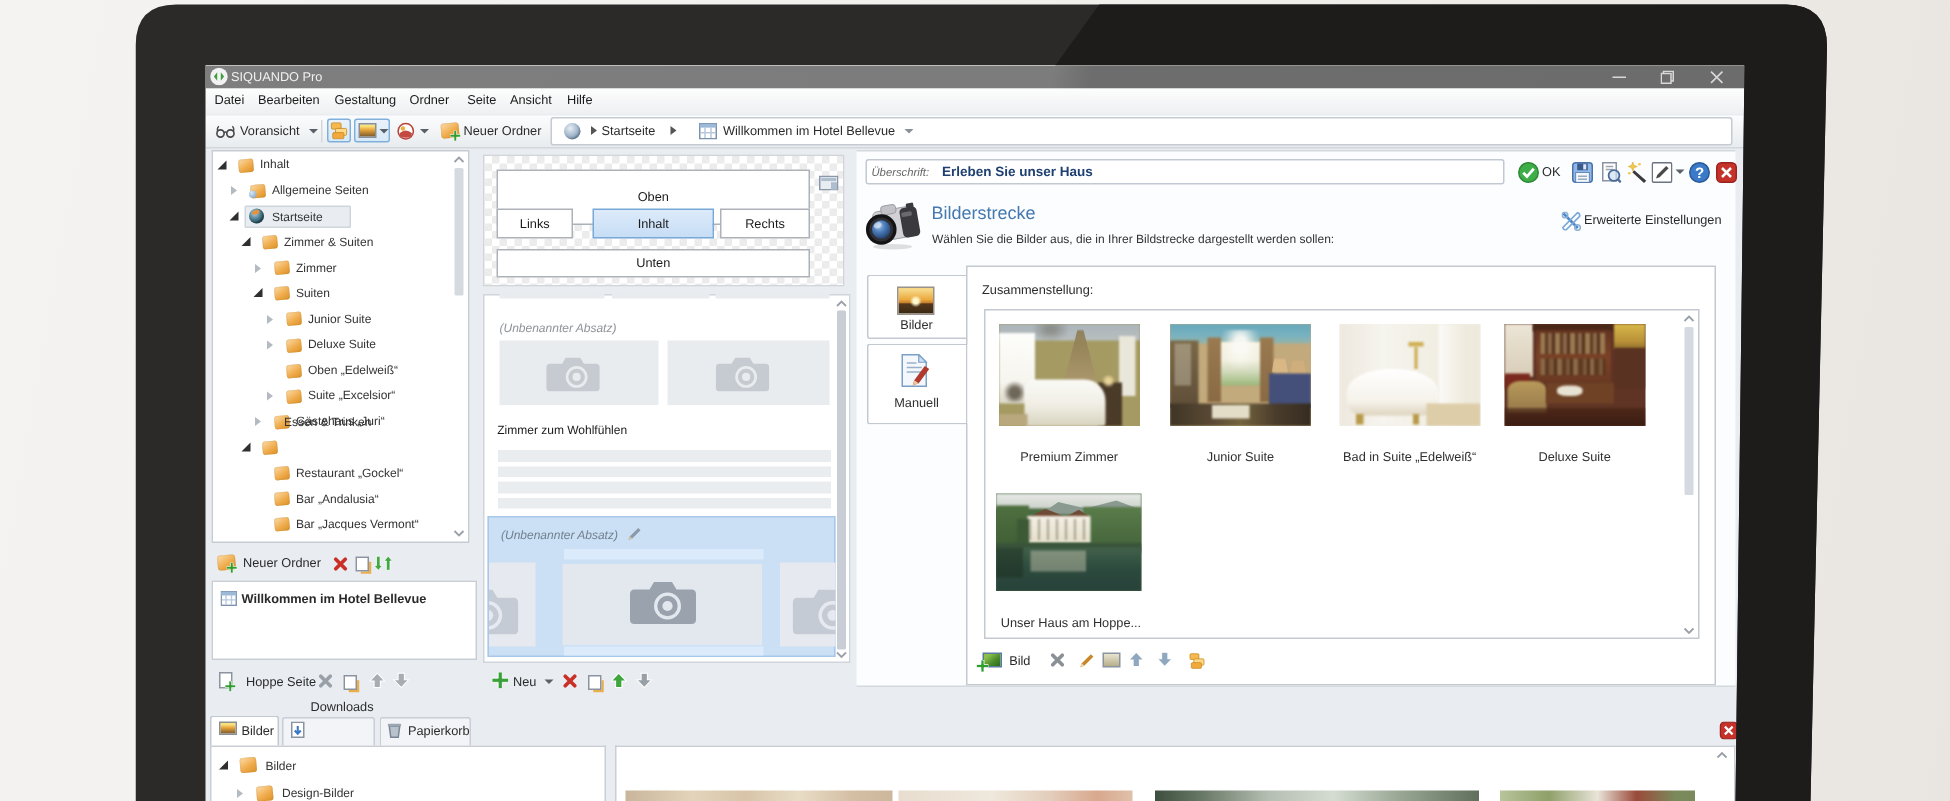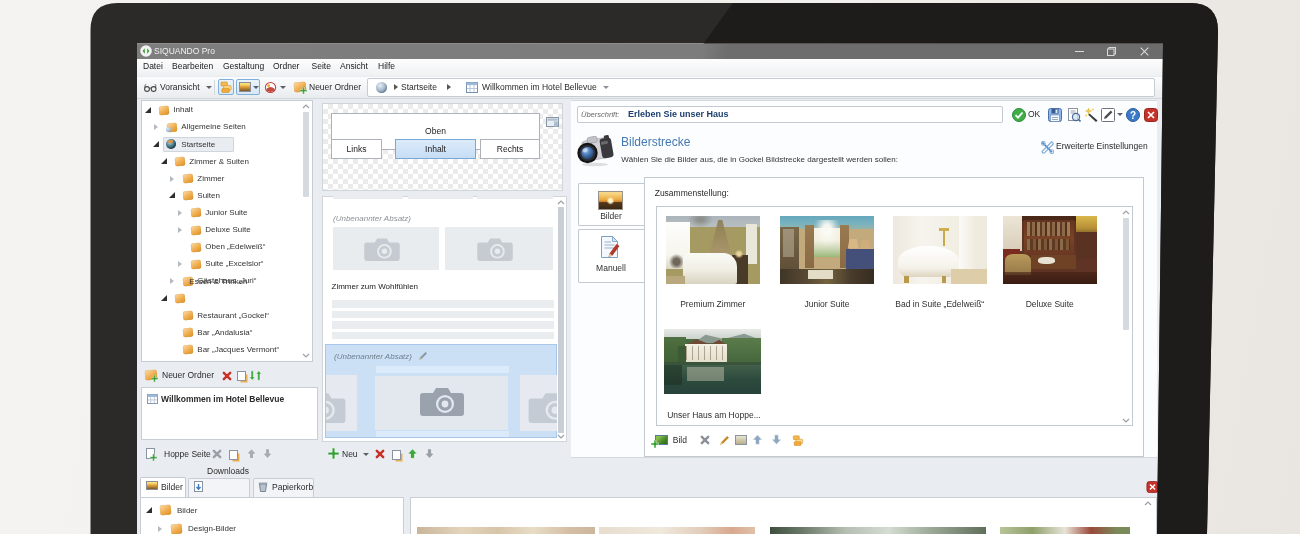--- a/index.html
+++ b/index.html
@@ -194,20 +194,21 @@
 <svg class="a" style="left:125px;top:404.5px" width="11" height="11" viewBox="0 0 11 11">
       <path d="M5.5 10.4 L10.4 5.2 L7.6 5.2 L7.6 0.8 L3.4 0.8 L3.4 5.2 L0.6 5.2 Z" fill="#a8adb4" stroke="#fff" stroke-width="0.7"></path>
     </svg>
 
 <div class="a" style="left:185px;top:59px;width:241px;height:88px;background:#fff;border:1px solid #d0d5da"></div>
 <div class="a" style="left:186px;top:60px;width:239px;height:86px;background-image:linear-gradient(45deg,#ebebeb 25%,transparent 25%,transparent 75%,#ebebeb 75%),linear-gradient(45deg,#ebebeb 25%,transparent 25%,transparent 75%,#ebebeb 75%);background-size:10px 10px;background-position:0 0,5px 5px"></div>
 <div class="btn" style="left:194px;top:69.3px;width:209px;height:37px">Oben</div>
 <div class="btn" style="left:194px;top:95.7px;width:51px;height:19.5px">Links</div>
 <div class="btn sel2" style="left:258px;top:95.7px;width:81px;height:19.5px">Inhalt</div>
 <div class="btn" style="left:343px;top:95.7px;width:60px;height:19.5px">Rechts</div>
+<div class="btn" style="left:194px;top:122px;width:209px;height:19px">Unten</div>
 <svg class="a" style="left:409px;top:73px" width="13" height="10" viewBox="0 0 13 10">
       <rect x="0.5" y="0.5" width="12" height="9" fill="#e8edf2" stroke="#8a97a8"></rect>
       <rect x="1.5" y="1.5" width="10" height="2.2" fill="#aebecd"></rect>
       <rect x="8" y="4.5" width="4" height="5" fill="#aebecd"></rect>
     </svg>
 <div class="a" style="left:185px;top:152px;width:245px;height:246px;background:#fff;border:1px solid #d0d5da"></div>
 <div class="ph" style="left:196px;top:152.8px;width:70px;height:3px"></div>
 <div class="ph" style="left:271px;top:152.8px;width:65px;height:3px"></div>
 <div class="ph" style="left:340px;top:152.8px;width:76px;height:3px"></div>
 <div class="tt" style="left:196px;top:170px;font-style:italic;color:#8d9298">(Unbenannter Absatz)</div>
@@ -343,21 +344,21 @@
         <rect x="13" y="3.5" width="10" height="6" rx="2" fill="#c2c2c8" stroke="#9a9aa2" stroke-width="0.6"></rect>
         <rect x="30" y="4.5" width="5" height="3.5" rx="1" fill="#3a393d"></rect>
       </g>
       <circle cx="11.5" cy="20" r="10.2" fill="#141416"></circle>
       <circle cx="11.5" cy="20" r="8" fill="#2e2e33"></circle>
       <circle cx="11.5" cy="20" r="6.2" fill="url(#lg)"></circle>
       <ellipse cx="9.2" cy="17.2" rx="2.7" ry="1.9" fill="rgba(255,255,255,0.5)" transform="rotate(-25 9.2 17.2)"></ellipse>
       <ellipse cx="19" cy="31.5" rx="13" ry="1.8" fill="rgba(0,0,0,0.12)"></ellipse>
     </svg>
 <div class="a t" style="left:484px;top:93px;font-size:12px;color:#4478b0">Bilderstrecke</div>
-<div class="tt" style="left:484.3px;top:111px;color:#333">Wählen Sie die Bilder aus, die in Gockel Bildstrecke dargestellt werden sollen:</div>
+<div class="tt" style="left:484.3px;top:111px;color:#333">Wählen Sie die Bilder aus, die in Ihrer Bildstrecke dargestellt werden sollen:</div>
 <svg class="a" style="left:904px;top:97px" width="13" height="13" viewBox="0 0 14 14">
       <path d="M2 0.8 L12.4 11.2 L11 12.6 L0.8 2.2 Z" fill="#4a86c8"></path>
       <path d="M11.5 0.8 Q13.5 1.5 13 3.5 L3.5 13 Q1.5 13.5 1 11.5 Z" fill="none" stroke="#7aa8d8" stroke-width="1.2"></path>
       <circle cx="2.5" cy="2.5" r="2" fill="none" stroke="#8ab0d8" stroke-width="1.1"></circle>
       <circle cx="11.5" cy="11.5" r="2" fill="none" stroke="#8ab0d8" stroke-width="1.1"></circle>
     </svg>
 <div class="t" style="left:919px;top:97.5px">Erweiterte Einstellungen</div>
 <div class="a" style="left:441px;top:139.6px;width:66px;height:43px;background:#fff;border:1px solid #c3c9d0;border-radius:2px 0 0 2px;border-right:none"></div>
 <div class="a" style="left:461px;top:147px;width:25px;height:19px;background:radial-gradient(circle 4px at 50% 52%,#fff8d0 40%,rgba(255,248,208,0) 100%),linear-gradient(#f6d786 8%,#eba93e 45%,#c87f2a 58%,#55381c 62%,#3a2812 100%);border:1px solid #98928a"></div>
 <div class="cap" style="left:441px;top:167.5px;width:66px">Bilder</div>

